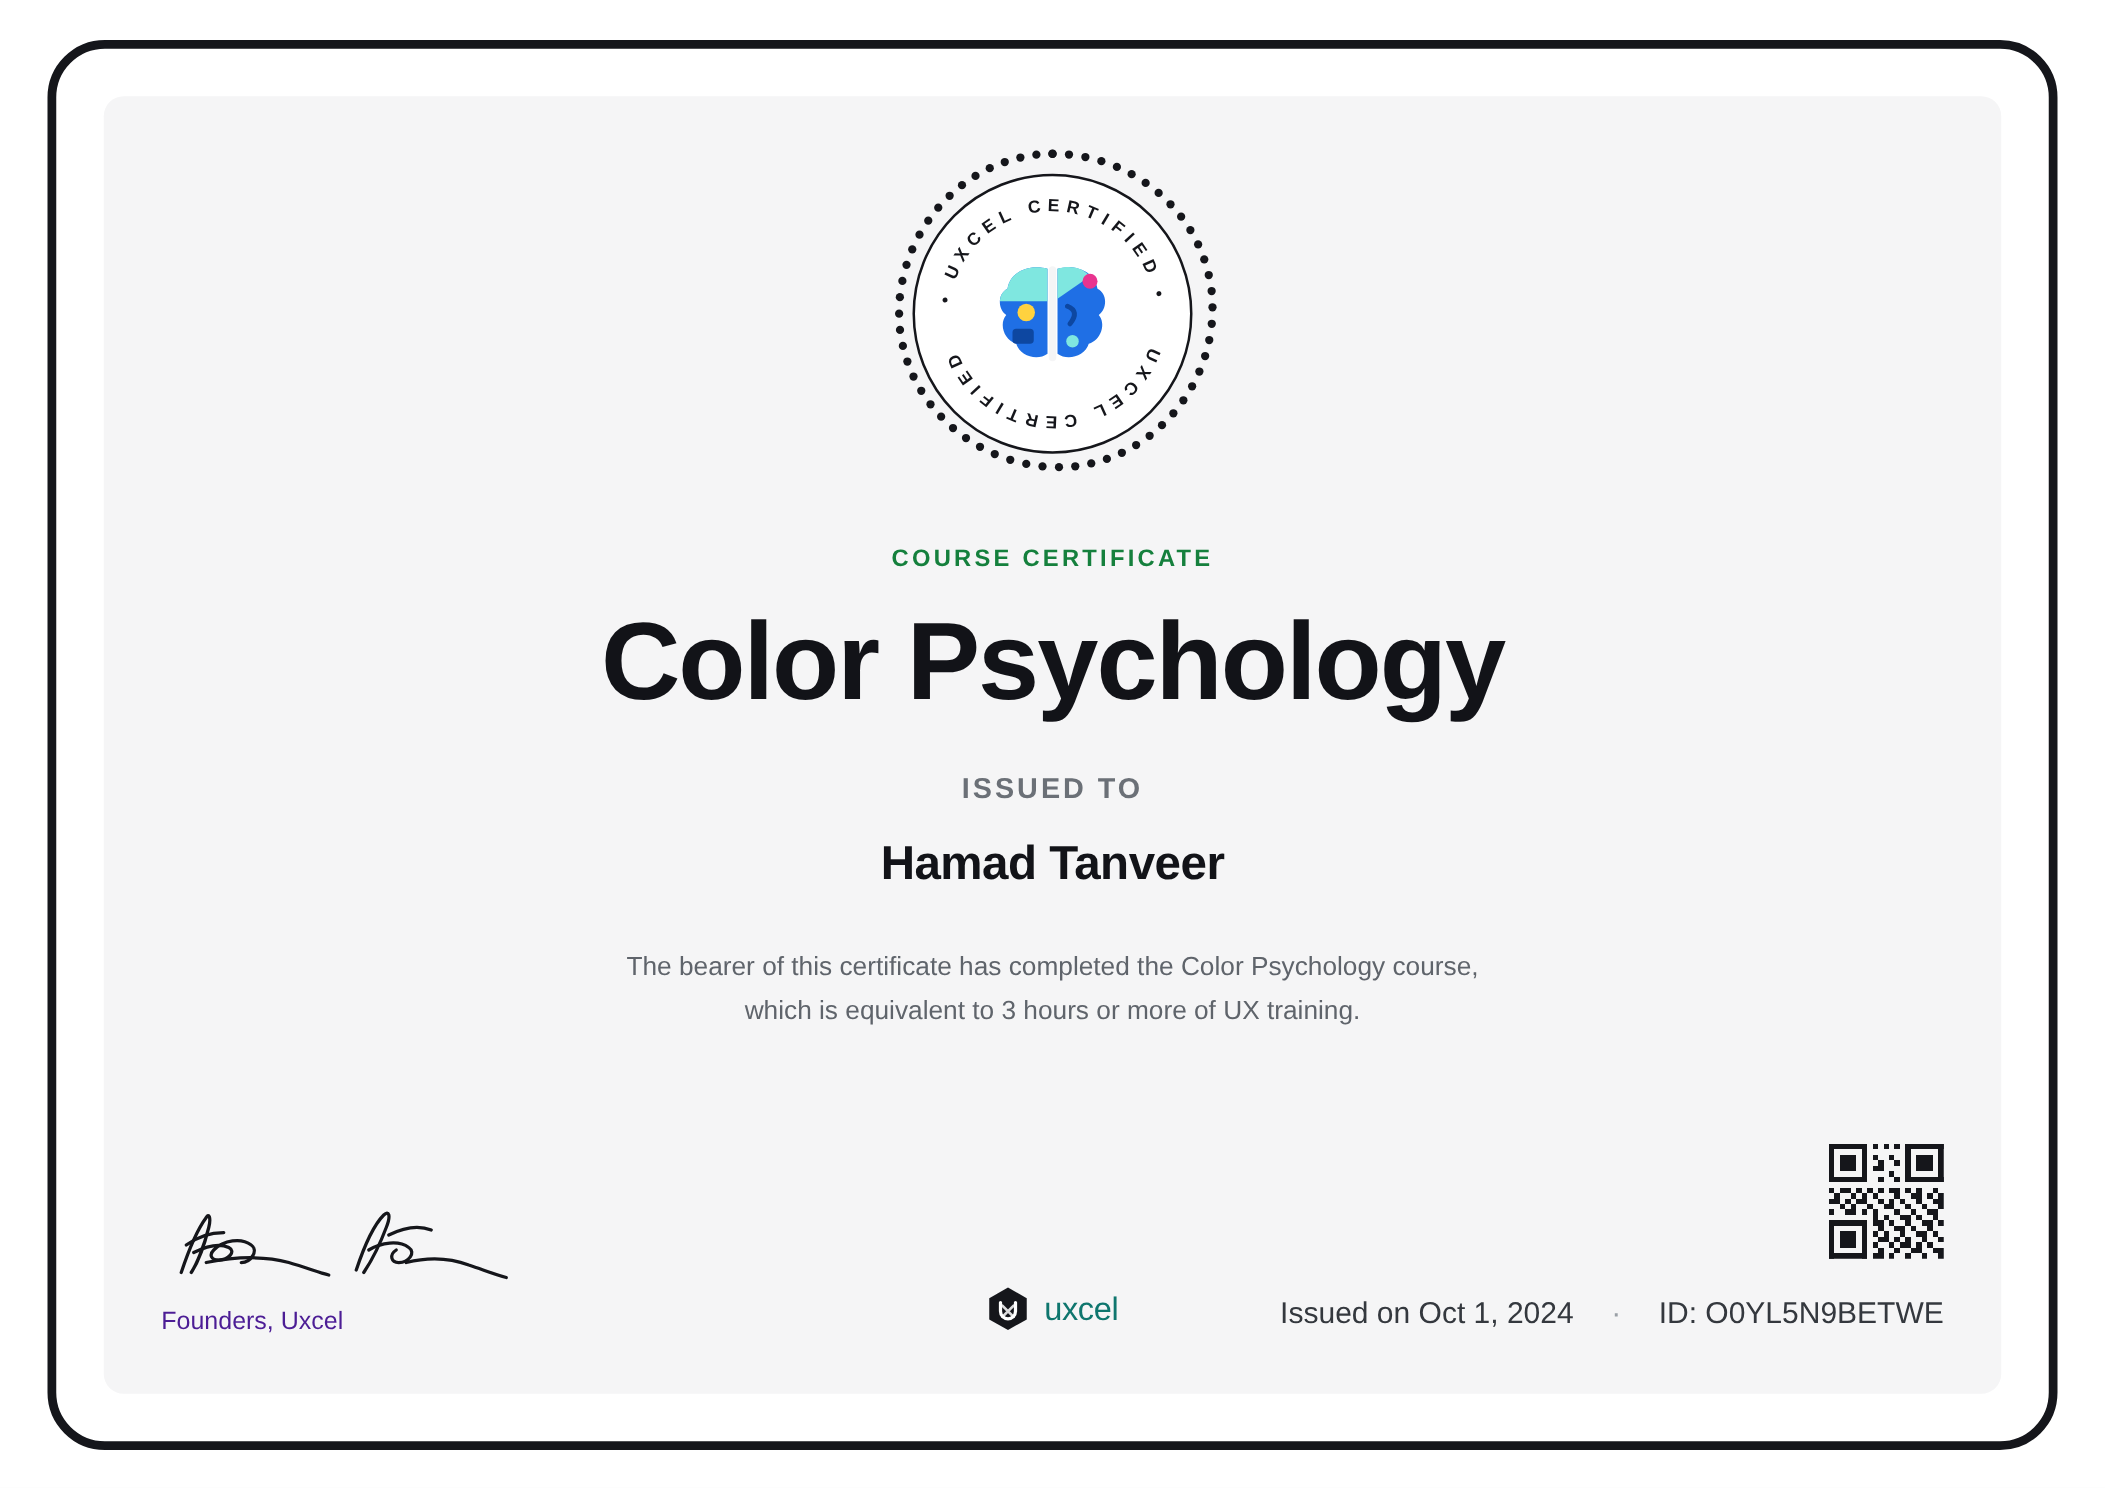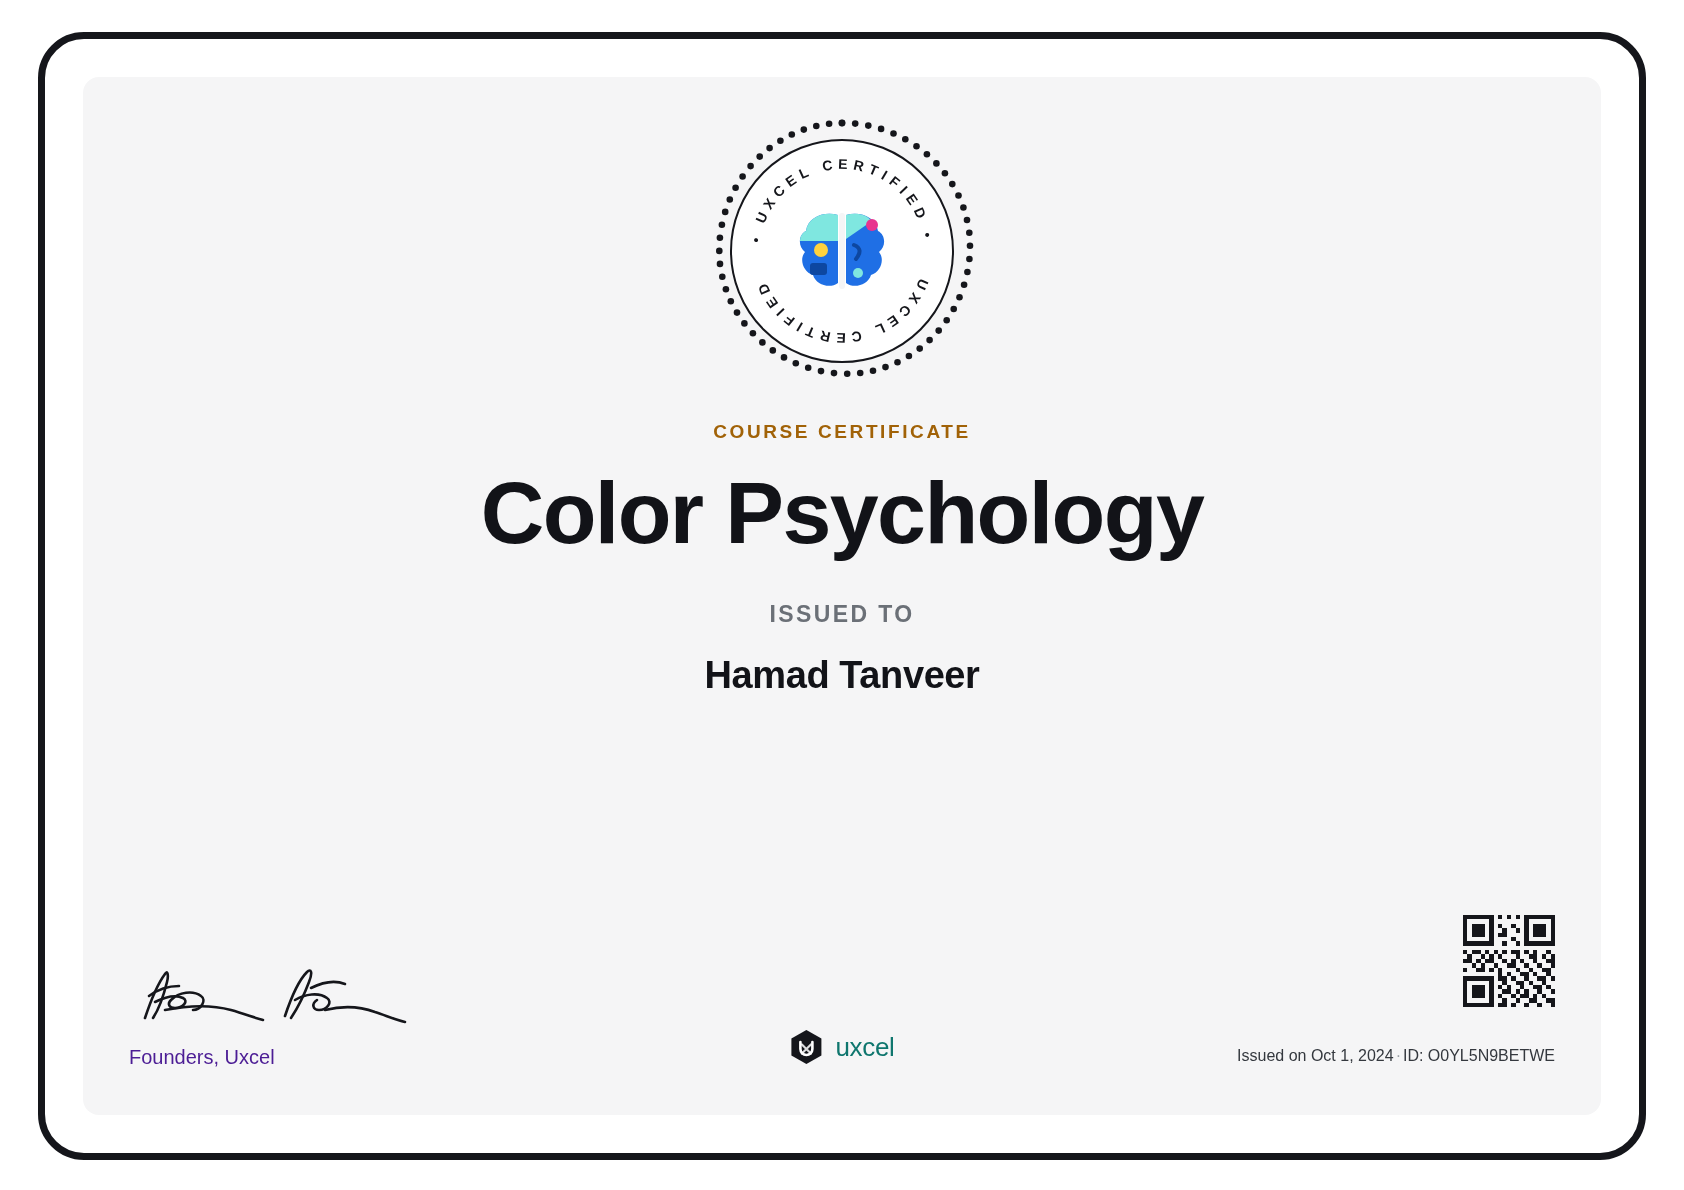--- a/index.html
+++ b/index.html
@@ -54,25 +54,25 @@
     inset: 24px;
   }
   .brain-icon {
     position: absolute;
     left: 50%; top: 50%;
     transform: translate(-50%, -50%);
     width: 96px; height: 84px;
   }
   
   .eyebrow {
-    margin-top: 34px;
+    margin-top: 50px;
     font-size: 19px;
     font-weight: bold;
     letter-spacing: 2.6px;
-    color: #a16207;
+    color: #15803d;
     text-transform: uppercase;
   }
   .course-title {
     margin-top: 24px;
     font-size: 88px;
     font-weight: bold;
     letter-spacing: -1.6px;
     color: #121318;
     line-height: 1.05;
     text-align: left;
@@ -134,22 +134,22 @@
     font-weight: normal;
     color: #0f766e;
     letter-spacing: -0.3px;
   }
   .issue-block {
     position: absolute;
     right: 46px;
     bottom: 4px;
     display: flex;
     align-items: center;
-    gap: 2px;
-    font-size: 16px;
+    gap: 30px;
+    font-size: 24px;
     color: #34383e;
   }
   .dot-sep { color: #9aa0a6; }
   .qr-block {
     position: absolute;
     right: 46px;
     bottom: 62px;
     width: 92px;
     height: 92px;
   }
@@ -264,20 +264,24 @@
     </div>
 
     <div class="eyebrow">COURSE CERTIFICATE</div>
 
     <h1 class="course-title">Color Psychology</h1>
 
     <div class="issued-to-label">ISSUED TO</div>
 
     <div class="recipient-name">Hamad Tanveer</div>
 
+    <div class="description">
+      <div>The bearer of this certificate has completed the Color Psychology course,</div>
+      <div>which is equivalent to 3 hours or more of UX training.</div>
+    </div>
 
     <div class="footer">
 
       <div class="signature-block">
         <svg class="signature-svg" width="300" height="72" viewBox="0 0 300 72">
           <g fill="none" stroke="#15161b" stroke-width="2.6" stroke-linecap="round" stroke-linejoin="round">
             <path d="M10 58 C16 40 24 22 30 14 C32 10 34 14 32 22 C28 38 22 52 18 58"></path>
             <path d="M20 42 C28 38 40 34 48 38 C54 41 48 48 40 48 C34 48 32 44 36 40 C44 32 58 30 66 36 C72 40 66 50 58 50"></path>
             <path d="M30 50 C50 46 74 44 96 50 C110 54 120 58 128 60"></path>
             <path d="M14 36 C22 30 32 26 44 26"></path>

